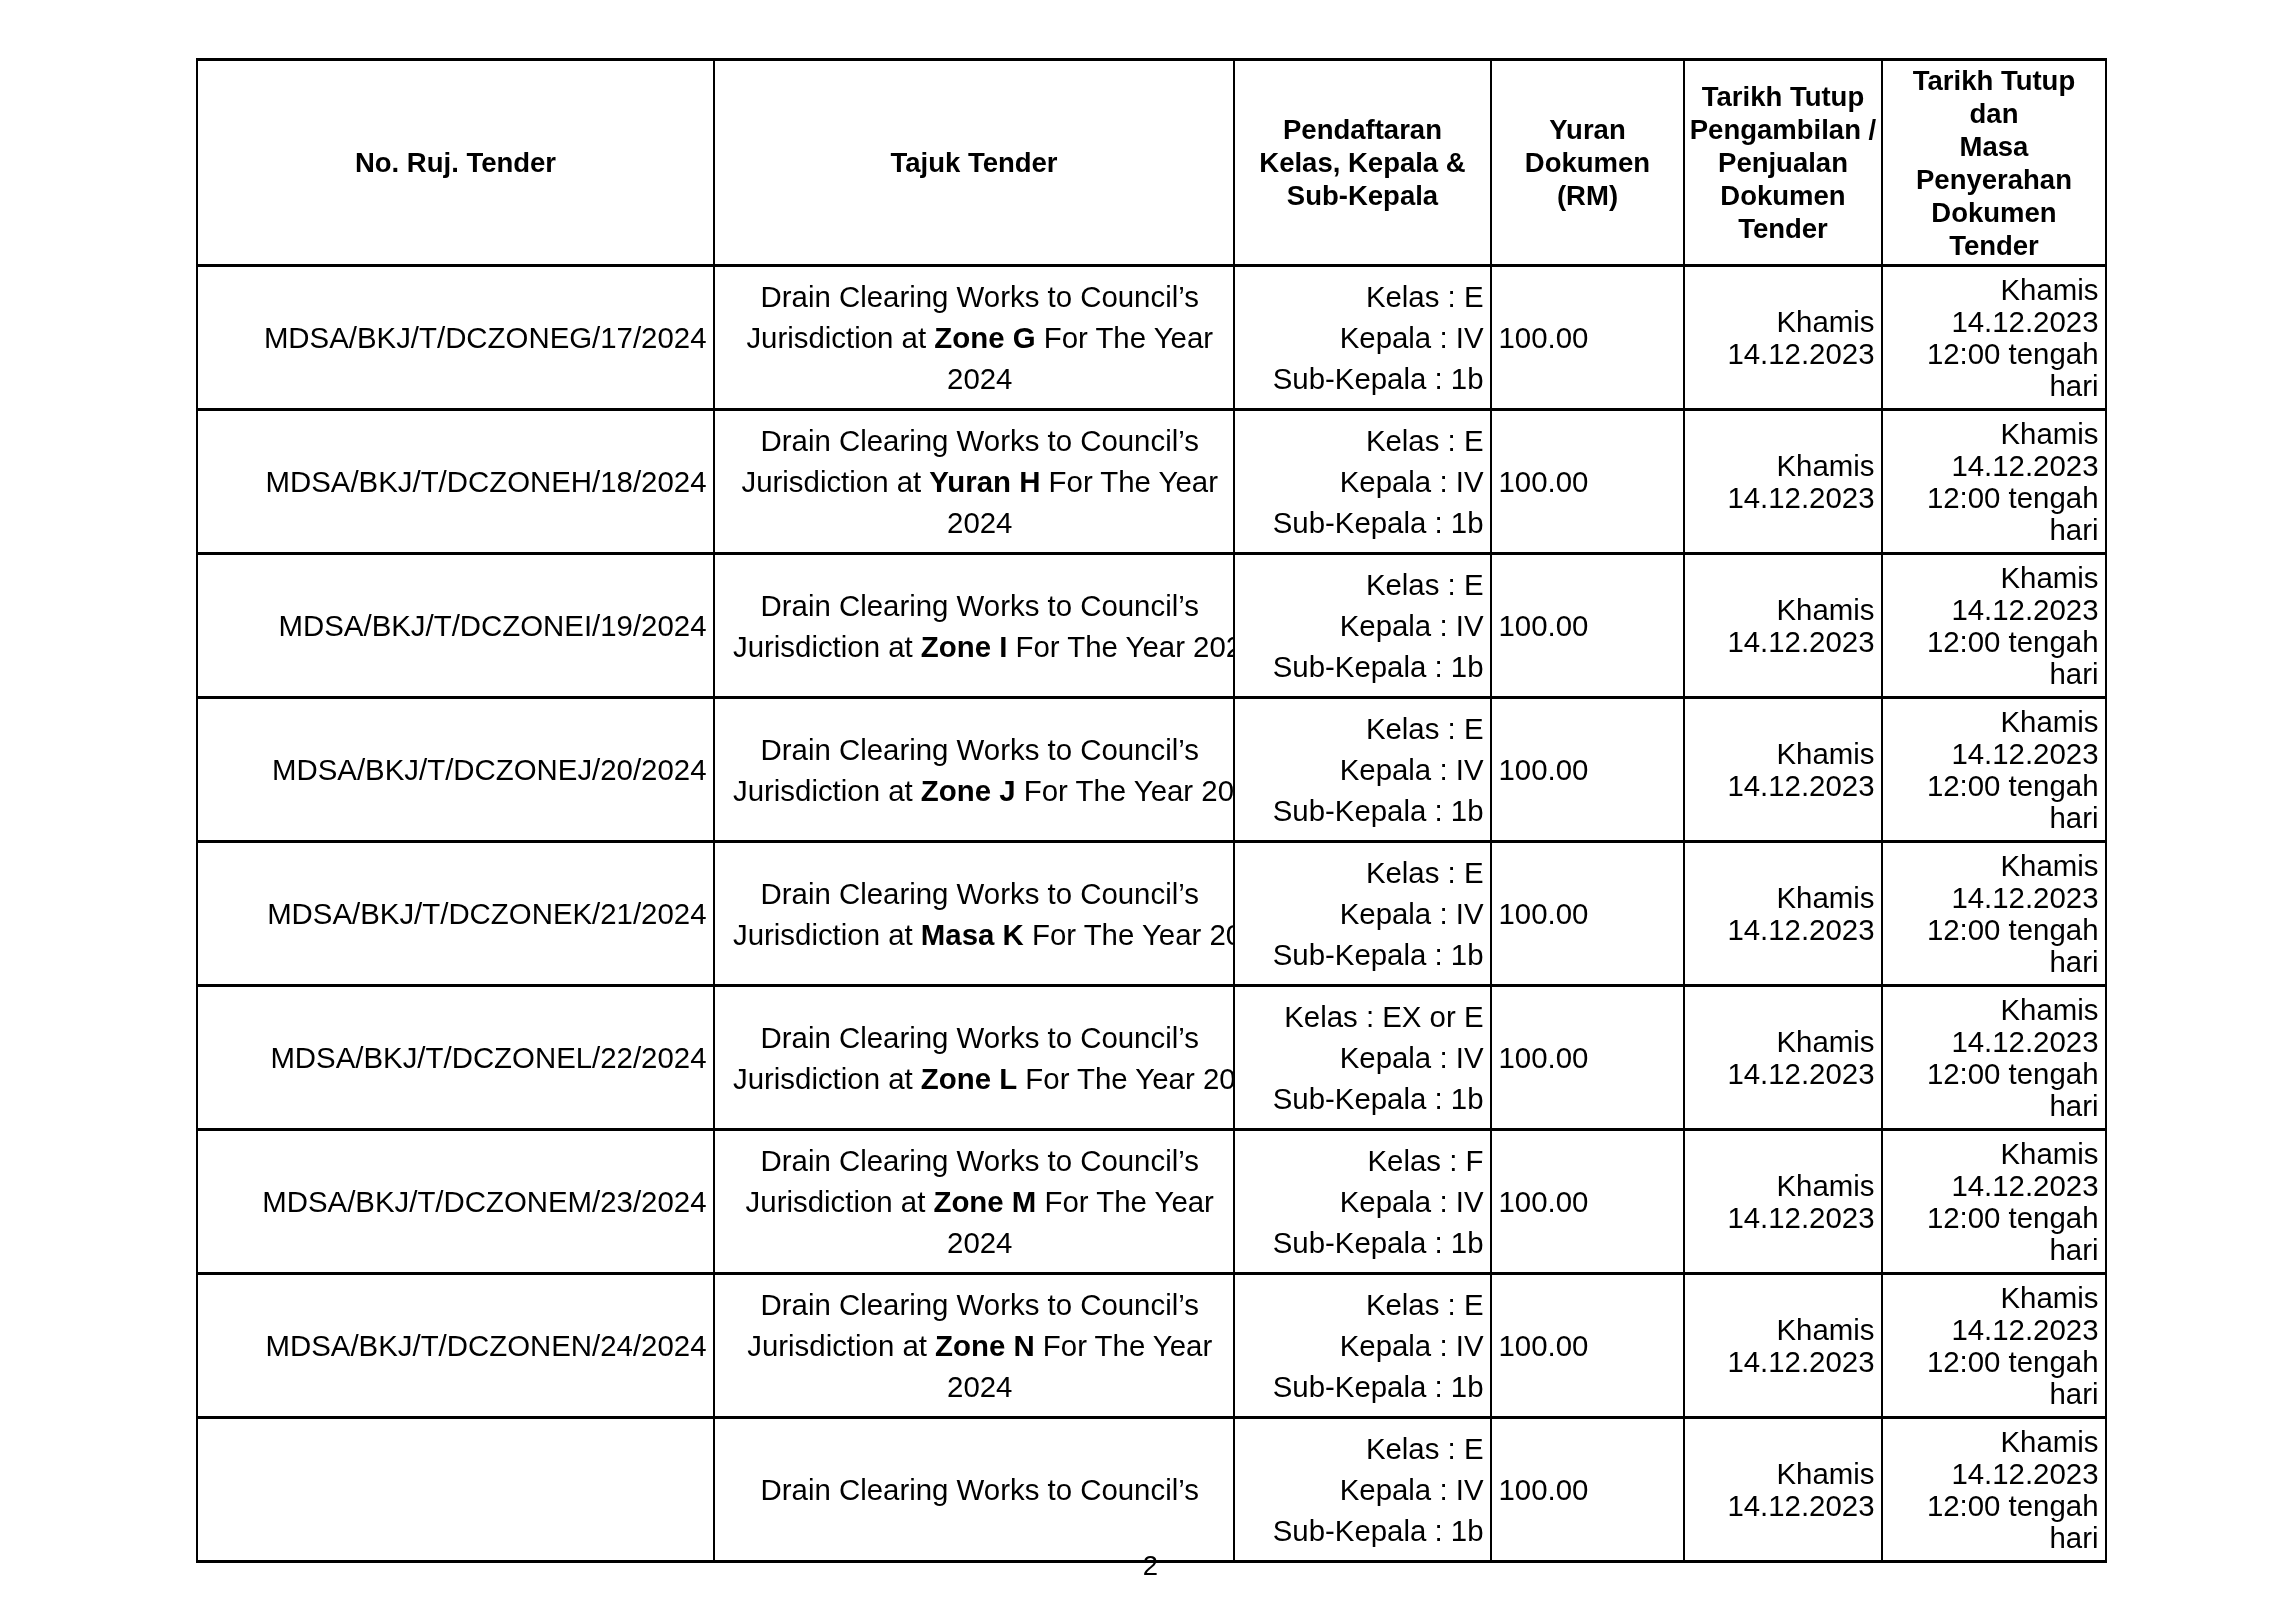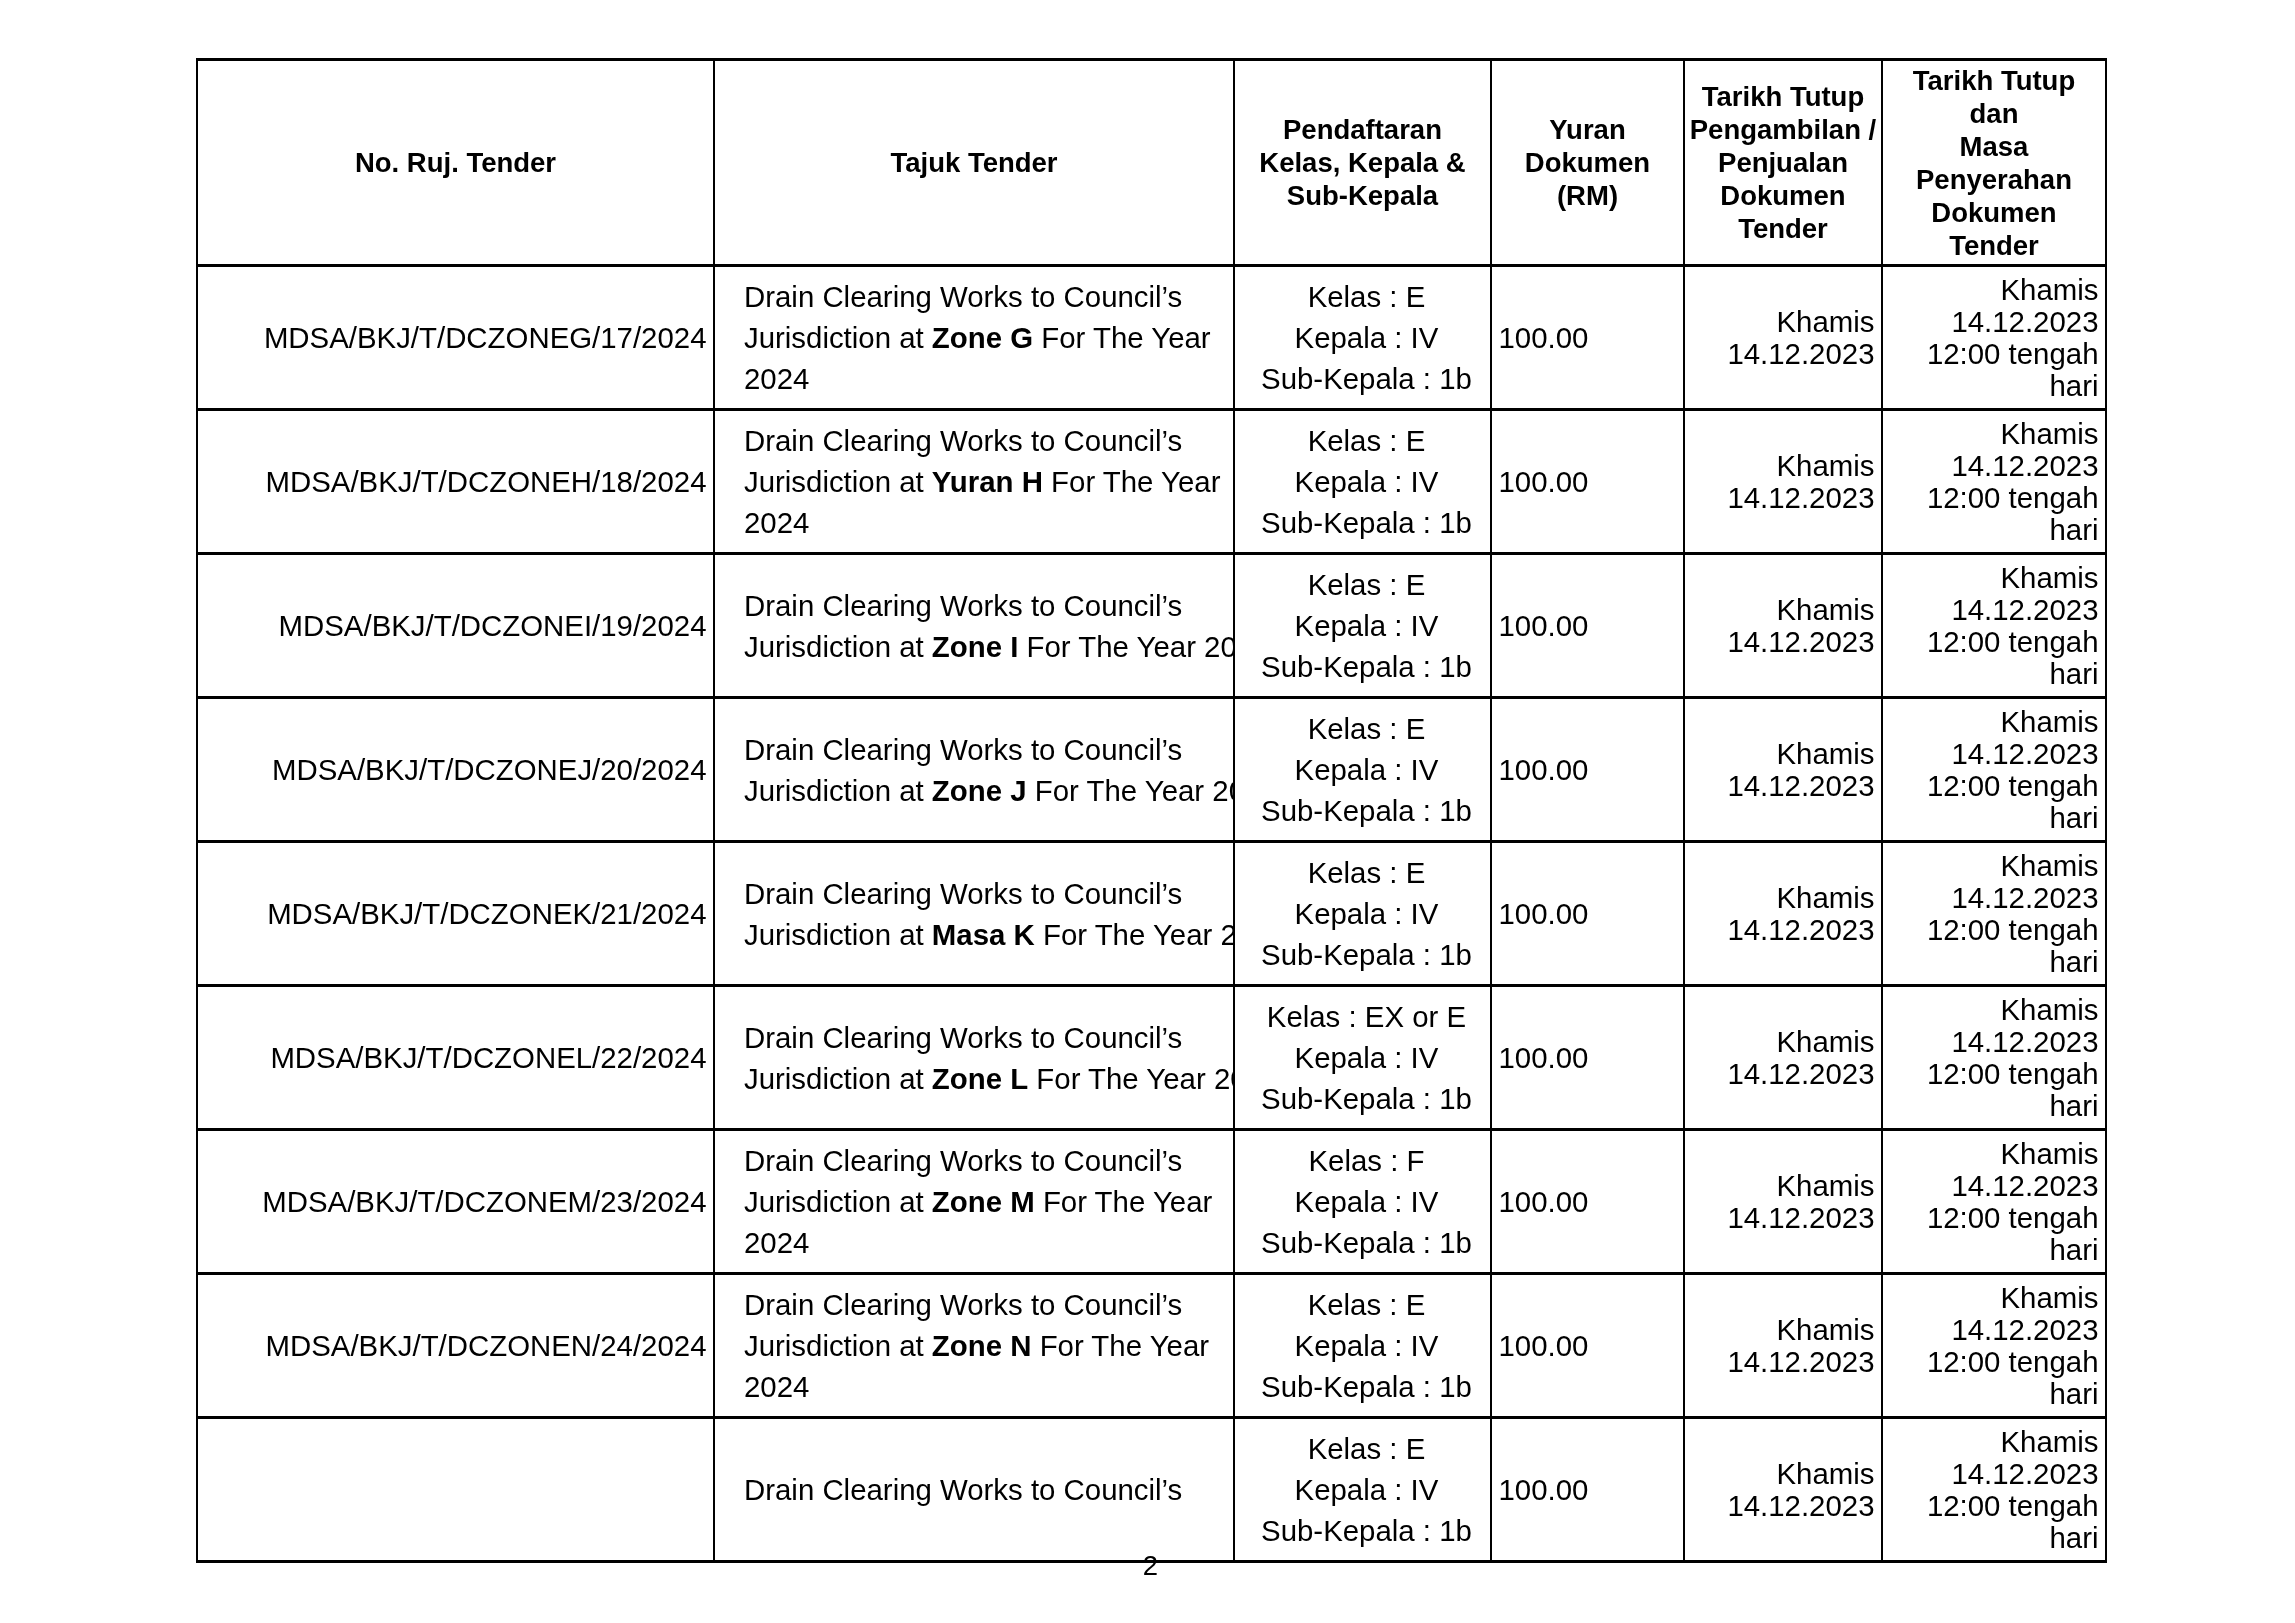--- a/index.html
+++ b/index.html
@@ -46,27 +46,27 @@
     font-size: 29.4px;
     vertical-align: middle;
     padding: 5.2px 6.5px;
   }
   td.c-ref {
     text-align: right;
     padding-left: 17px;
     line-height: 37px;
   }
   td.c-title {
-    text-align: left;
-    padding-left: 29px;
+    text-align: center;
+    padding-left: 18px;
     line-height: 41px;
   }
   .title-line { white-space: nowrap; }
   td.c-pendaftaran {
-    text-align: center;
+    text-align: right;
     padding-left: 14.4px;
     line-height: 41px;
   }
   td.c-yuran {
     text-align: left;
     line-height: 37px;
   }
   td.c-tarikh {
     text-align: right;
     line-height: 32px;

